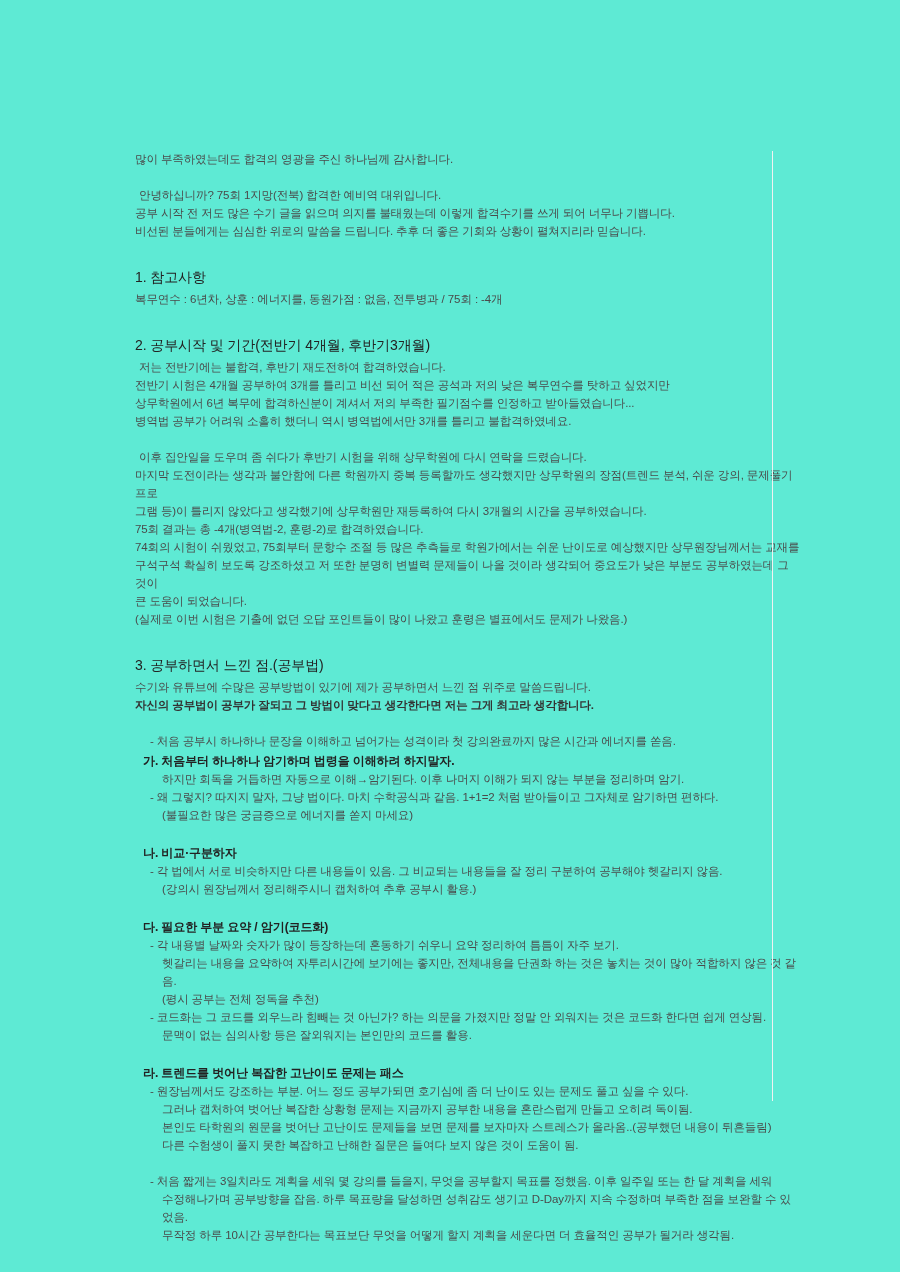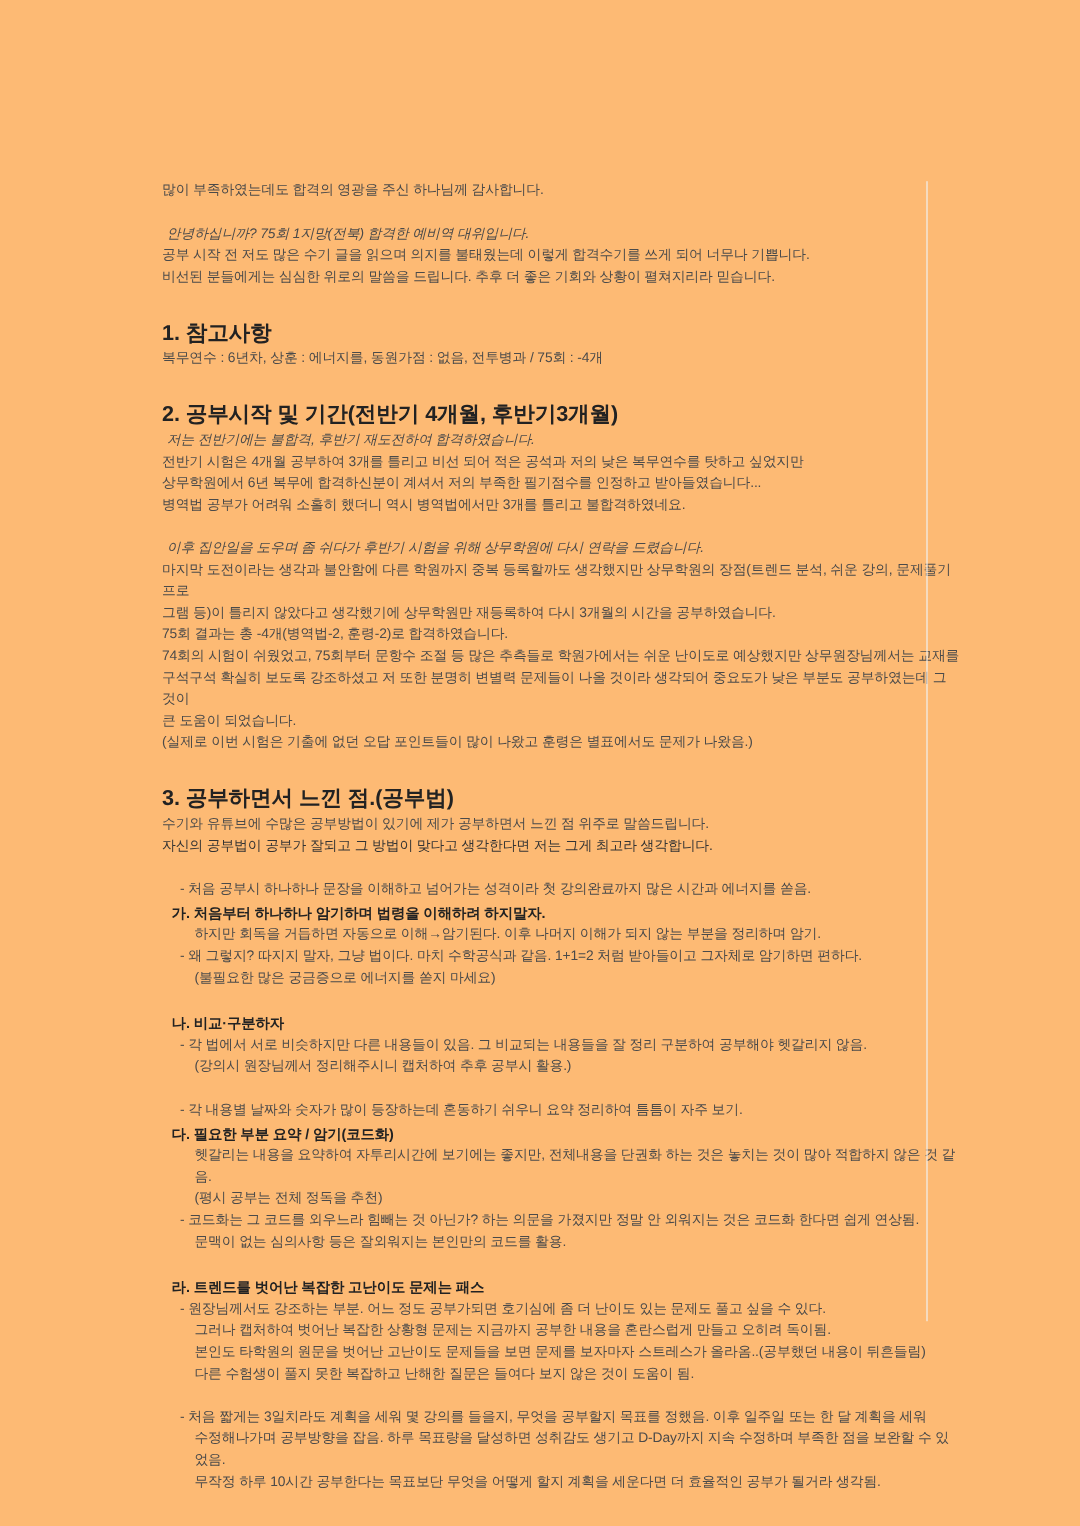--- a/index.html
+++ b/index.html
@@ -1,35 +1,35 @@
 <!DOCTYPE html>
 <html><head>
 <meta charset="utf-8">
 <style>
   html, body { margin:0; padding:0; }
   .page {
     position:relative; width:900px; height:1272px;
-    background:#fdba74; overflow:hidden;
+    background:#5eead4; overflow:hidden;
     font-family:"Liberation Sans","DejaVu Sans",sans-serif;
     color:#4a4a4a;
   }
   .doc {
     position:absolute; left:135px; top:150px; width:665px;
     font-size:11.5px; line-height:18px; letter-spacing:-0.1px;
   }
   .line { white-space:pre-wrap; }
   .i0  { }
-  .i0s { padding-left:4px;font-style:italic; }
+  .i0s { padding-left:4px; }
   .i1  { padding-left:15px; }
   .i2  { padding-left:27px; }
-  .h   { font-weight:bold; color:#222222; font-size:18px; line-height:20px;
+  .h   { font-weight:normal; color:#222222; font-size:14px; line-height:20px;
          margin-top:9px; margin-bottom:3px; }
   .sh  { font-weight:bold; color:#222222; font-size:12px; padding-left:8px;
          margin-top:2px; }
-  .bb  { font-weight:normal; color:#333333; }
+  .bb  { font-weight:bold; color:#333333; }
   .blank { height:18px; }
   .vline {
     position:absolute; left:772px; top:151px; width:1px; height:950px;
     background:#f1f1f1;
   }
 </style>
 </head>
 <body>
 
 <div class="page">
@@ -65,22 +65,22 @@
       <div class="line i1">- 처음 공부시 하나하나 문장을 이해하고 넘어가는 성격이라 첫 강의완료까지 많은 시간과 에너지를 쏟음.</div>
       <div class="line sh">가. 처음부터 하나하나 암기하며 법령을 이해하려 하지말자.</div>
       <div class="line i2">하지만 회독을 거듭하면 자동으로 이해→암기된다. 이후 나머지 이해가 되지 않는 부분을 정리하며 암기.</div>
       <div class="line i1">- 왜 그렇지? 따지지 말자, 그냥 법이다. 마치 수학공식과 같음. 1+1=2 처럼 받아들이고 그자체로 암기하면 편하다.</div>
       <div class="line i2">(불필요한 많은 궁금증으로 에너지를 쏟지 마세요)</div>
       <div class="line blank"></div>
       <div class="line sh">나. 비교·구분하자</div>
       <div class="line i1">- 각 법에서 서로 비슷하지만 다른 내용들이 있음. 그 비교되는 내용들을 잘 정리 구분하여 공부해야 헷갈리지 않음.</div>
       <div class="line i2">(강의시 원장님께서 정리해주시니 캡처하여 추후 공부시 활용.)</div>
       <div class="line blank"></div>
+      <div class="line sh">다. 필요한 부분 요약 / 암기(코드화)</div>
       <div class="line i1">- 각 내용별 날짜와 숫자가 많이 등장하는데 혼동하기 쉬우니 요약 정리하여 틈틈이 자주 보기.</div>
-      <div class="line sh">다. 필요한 부분 요약 / 암기(코드화)</div>
       <div class="line i2">헷갈리는 내용을 요약하여 자투리시간에 보기에는 좋지만, 전체내용을 단권화 하는 것은 놓치는 것이 많아 적합하지 않은 것 같음.</div>
       <div class="line i2">(평시 공부는 전체 정독을 추천)</div>
       <div class="line i1">- 코드화는 그 코드를 외우느라 힘빼는 것 아닌가? 하는 의문을 가졌지만 정말 안 외워지는 것은 코드화 한다면 쉽게 연상됨.</div>
       <div class="line i2">문맥이 없는 심의사항 등은 잘외워지는 본인만의 코드를 활용.</div>
       <div class="line blank"></div>
       <div class="line sh">라. 트렌드를 벗어난 복잡한 고난이도 문제는 패스</div>
       <div class="line i1">- 원장님께서도 강조하는 부분. 어느 정도 공부가되면 호기심에 좀 더 난이도 있는 문제도 풀고 싶을 수 있다.</div>
       <div class="line i2">그러나 캡처하여 벗어난 복잡한 상황형 문제는 지금까지 공부한 내용을 혼란스럽게 만들고 오히려 독이됨.</div>
       <div class="line i2">본인도 타학원의 원문을 벗어난 고난이도 문제들을 보면 문제를 보자마자 스트레스가 올라옴..(공부했던 내용이 뒤흔들림)</div>
       <div class="line i2">다른 수험생이 풀지 못한 복잡하고 난해한 질문은 들여다 보지 않은 것이 도움이 됨.</div>

